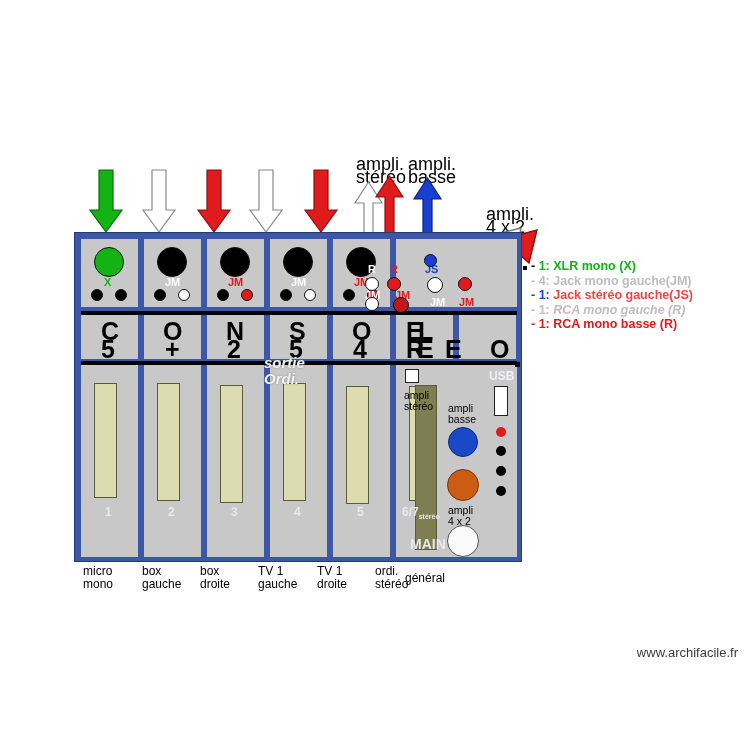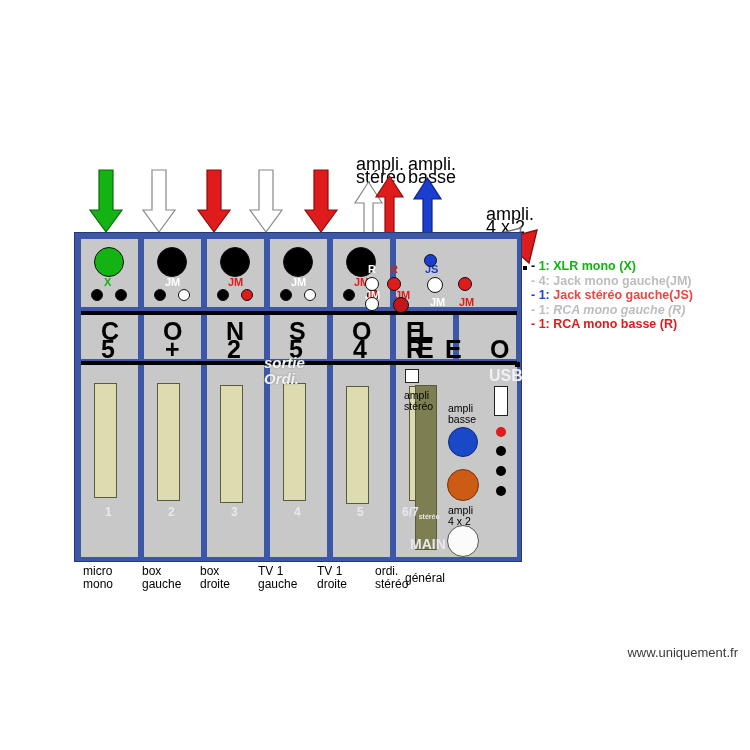--- a/index.html
+++ b/index.html
@@ -61,21 +61,21 @@
     line-height:12px;
   }
   .chnum sub { font-size:7px; }
 
   .botlabel {
     position:absolute; font-size:12px; line-height:13px; color:#000;
     white-space: pre-line; text-align:left;
   }
 
   .smalltxt { position:absolute; font-size:10.5px; line-height:11px; color:#000; white-space:pre-line; }
-  .usbtxt { position:absolute; font-size:16px; font-weight:bold; color:#f0f0f5; line-height:12px; }
+  .usbtxt { position:absolute; font-size:12px; font-weight:bold; color:#f0f0f5; line-height:12px; }
 
   
   #legend { position:absolute; left:523px; top:256px; width:225px; }
   #legend .title { font-size:21px; font-weight:bold; color:#000; margin-left:28px; line-height:24px;}
   #legend .bullet { position:absolute; left:0px; top:10px; width:4px; height:4px; background:#000; }
   #legend ul { list-style:none; margin:3px 0 0 8px; padding:0; }
   #legend li { font-size:12.5px; font-weight:bold; line-height:14.5px; white-space:nowrap; }
   #legend li .dash { color:#000; }
   .note {
     position:absolute; left:523px; top:360px;
@@ -324,15 +324,15 @@
       <li>
         <span class="dash" style="color:#e01b1b;">-</span>
         <span style="color:#e01b1b;">1:</span>
         <span style="color:#e01b1b;">RCA mono basse (R)</span>
       </li>
     </ul>
   </div>
 
   <span class="note-bullet"></span>
 
-  <div class="watermark">www.uniquement.fr</div>
+  <div class="watermark">www.archifacile.fr</div>
 
 </div>
 
 </body></html>

